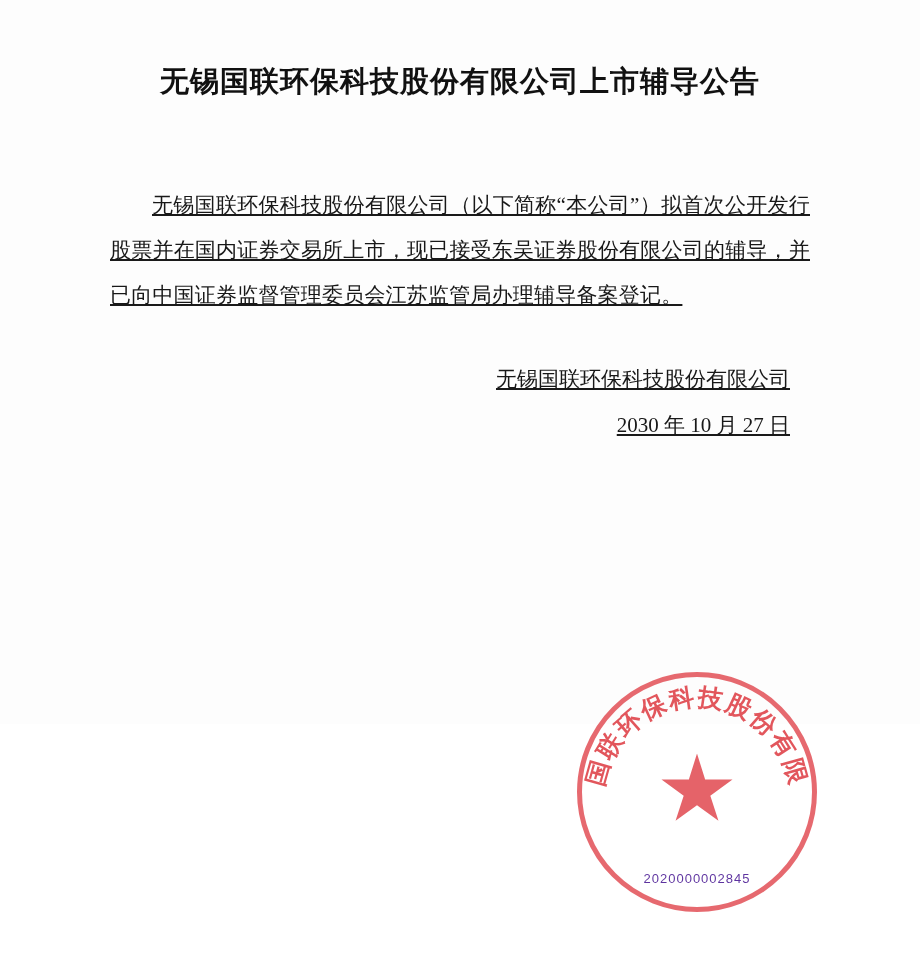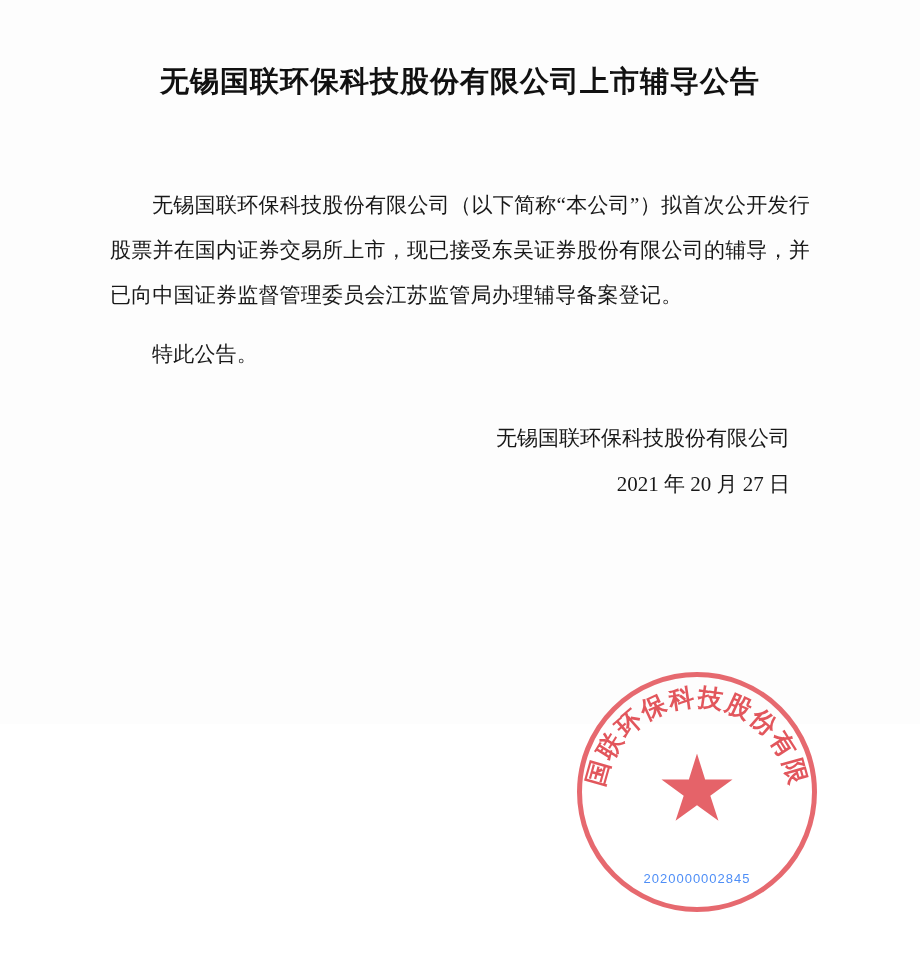--- a/index.html
+++ b/index.html
@@ -28,20 +28,21 @@
     font-size: 29px;
     letter-spacing: 1px;
     color: #111111;
     padding-top: 62px;
     line-height: 1.35;
   }
   .body-wrap {
     margin: 0 auto;
     padding-top: 82px;
     width: 700px;
+    text-decoration: underline;
   }
   p.para {
     font-size: 21px;
     line-height: 45px;
     text-indent: 2em;
     margin: 0 0 14px 0;
     text-align: justify;
     color: #181818;
     letter-spacing: 0.2px;
   }
@@ -91,21 +92,21 @@
     clip-path: polygon(50% 0%, 61% 35%, 98% 35%, 68% 57%, 79% 91%, 50% 70%, 21% 91%, 32% 57%, 2% 35%, 39% 35%);
   }
   .seal-code {
     position: absolute;
     left: 0;
     bottom: 26px;
     width: 100%;
     text-align: center;
     font-family: "Liberation Sans", "DejaVu Sans", sans-serif;
     font-size: 13px;
-    color: #3b82f6;
+    color: #4c1d95;
     opacity: 0.9;
     letter-spacing: 1px;
   }
   .seal-arc {
     position: absolute;
     left: 0;
     top: 0;
     width: 240px;
     height: 240px;
   }
@@ -120,25 +121,24 @@
 </style>
 </head>
 <body>
 
 <div class="page">
 
   <div class="doc-title">无锡国联环保科技股份有限公司上市辅导公告</div>
 
   <div class="body-wrap">
     <p class="para">无锡国联环保科技股份有限公司（以下简称“本公司”）拟首次公开发行股票并在国内证券交易所上市，现已接受东吴证券股份有限公司的辅导，并已向中国证券监督管理委员会江苏监管局办理辅导备案登记。</p>
-    <p class="para tight">特此公告。</p>
 
     <div class="signature">
       <span class="sig-line">无锡国联环保科技股份有限公司</span>
-      <span class="sig-line">2021 年 20 月 27 日</span>
+      <span class="sig-line">2030 年 10 月 27 日</span>
     </div>
   </div>
 
   <div class="seal">
     <div class="seal-ring"></div>
     <svg class="seal-arc" viewBox="0 0 240 240">
       <defs>
         <path id="arcpath" d="M 26,128 A 94,94 0 1 1 214,128" fill="none"></path>
       </defs>
       <text text-anchor="middle">

